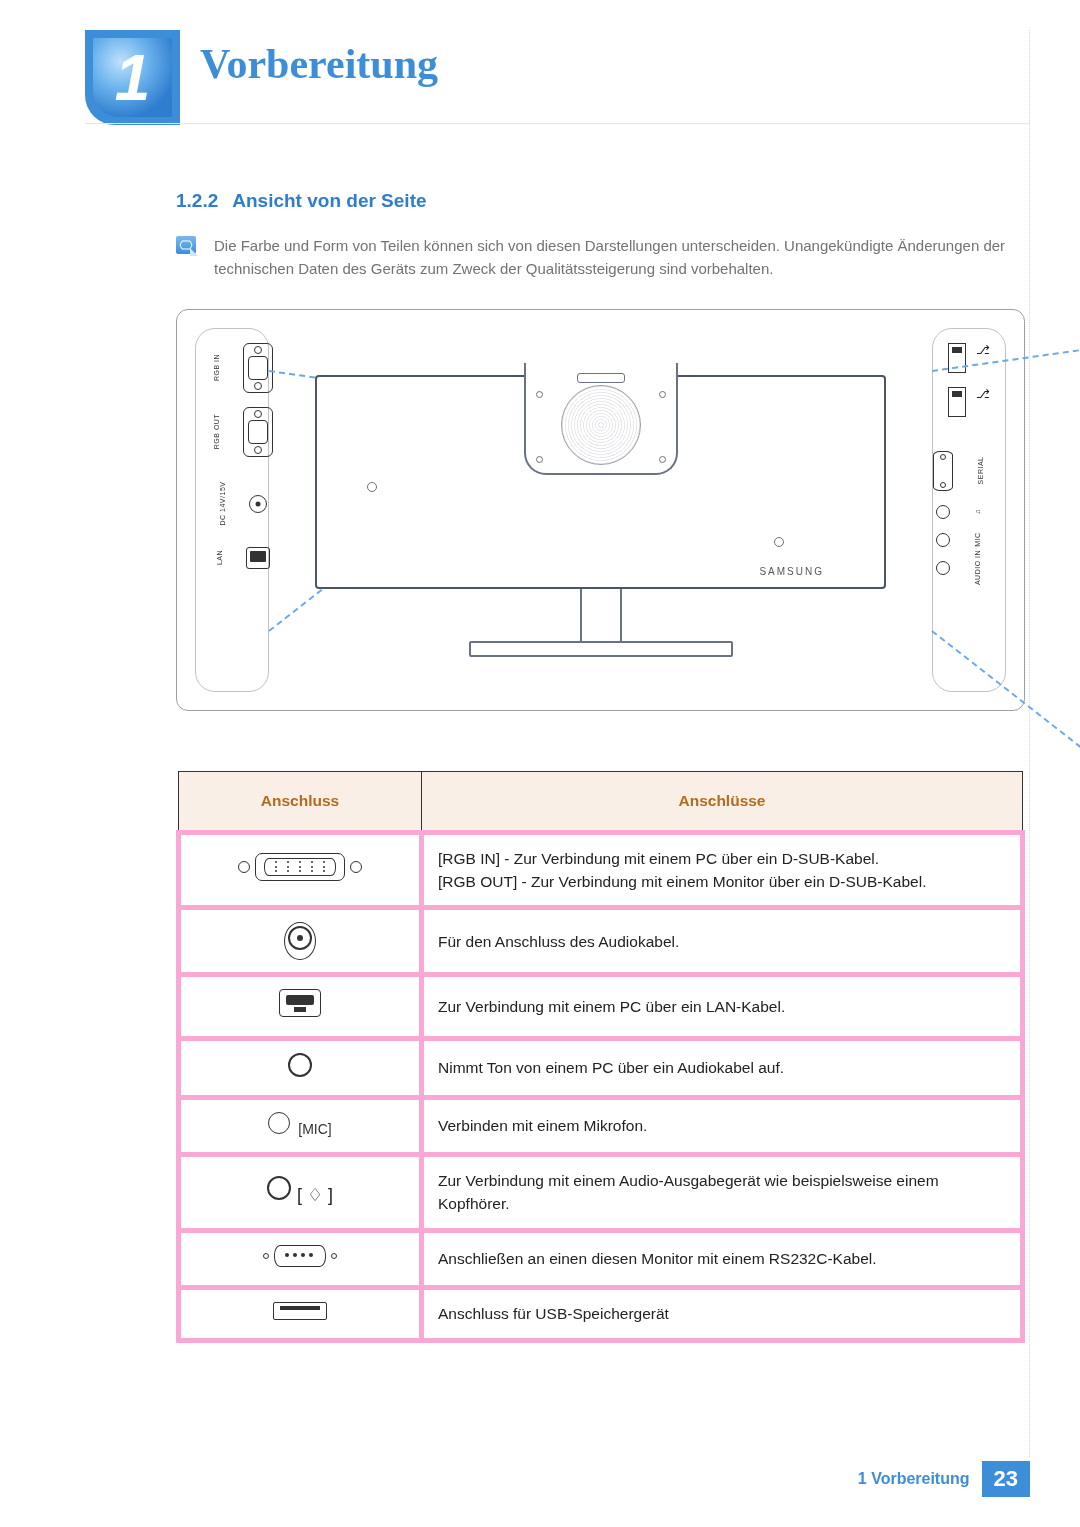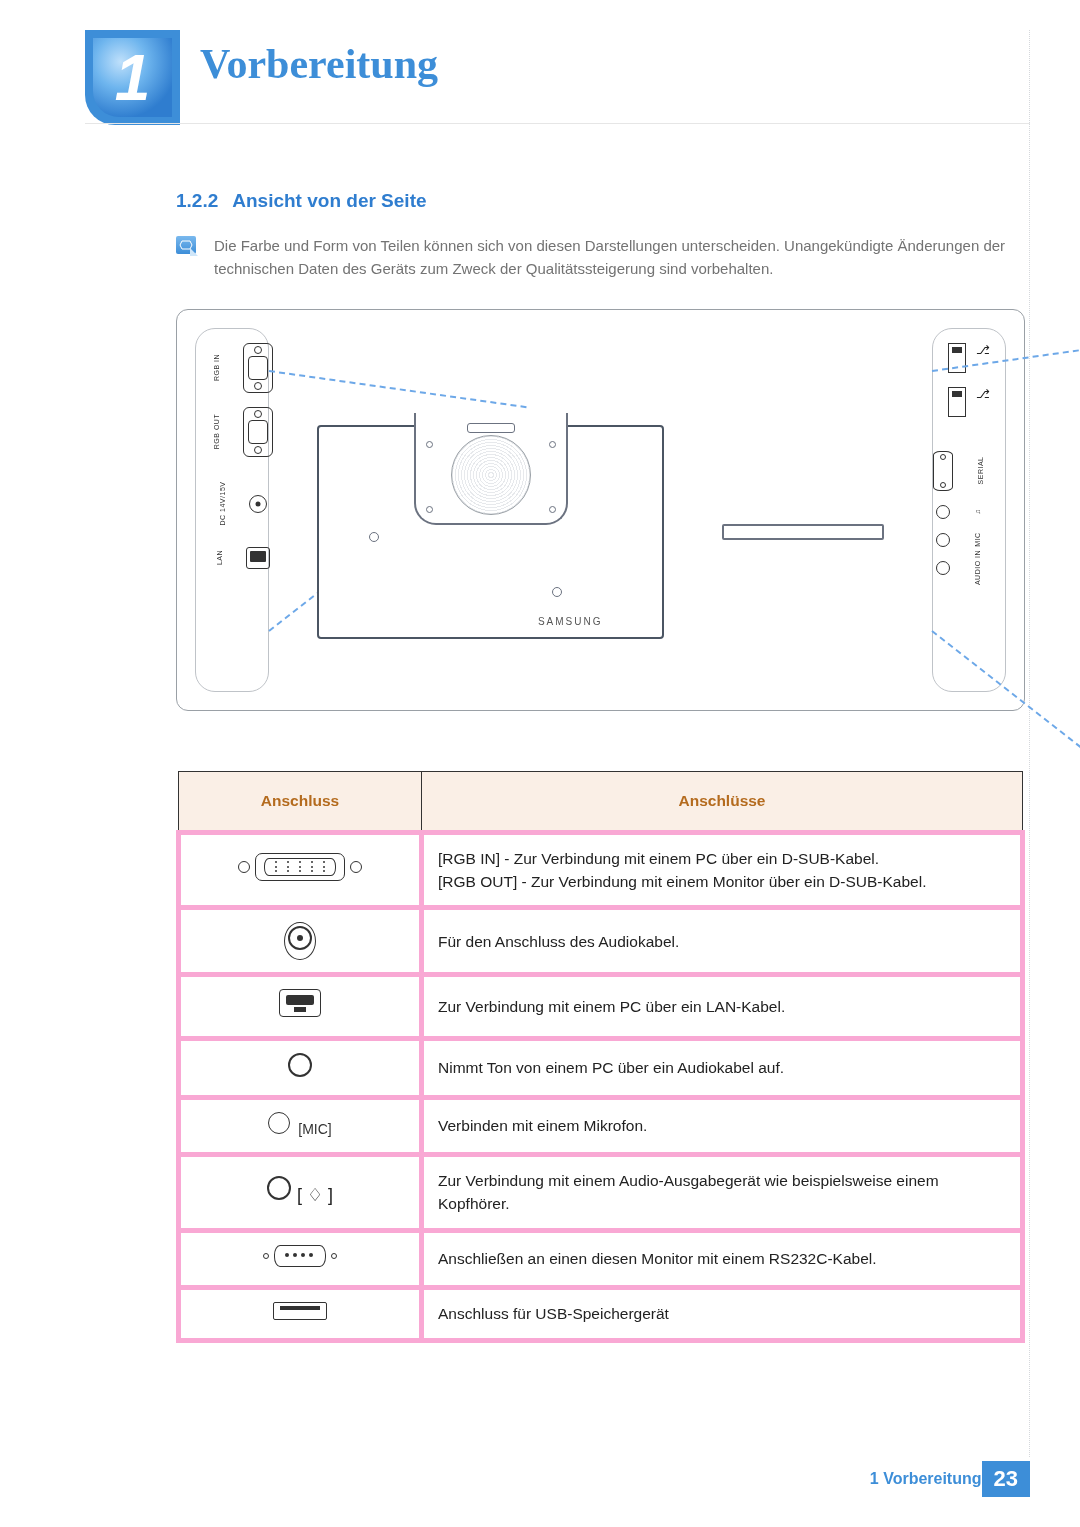--- a/index.html
+++ b/index.html
@@ -54,21 +54,21 @@
     gap:14px;
   }
   .port-panel.left { left:18px; }
   .port-panel.right { right:18px; }
 
   .vlabel { font-size:7px; letter-spacing:0.5px; transform:rotate(-90deg); color:#333; white-space:nowrap; width:50px; text-align:center; }
   .vlabel-wrap { display:flex; align-items:center; gap:2px; flex-direction:row; }
 
   .monitor {
     position:absolute; left:140px; right:140px; top:65px; bottom:20px;
-    display:flex; flex-direction:row; align-items:center;
+    display:flex; flex-direction:column; align-items:center;
   }
   .monitor-frame {
     width:100%; height:210px; border:2px solid #4b5563; border-radius:4px;
     position:relative; background:#fff;
   }
   .monitor-brand { position:absolute; right:60px; bottom:10px; font-size:10px; letter-spacing:2px; color:#555; }
   .monitor-frame .btn-dot { position:absolute; width:8px; height:8px; border-radius:50%; border:1.5px solid #6b7280; }
   .monitor-neck-box {
     position:absolute; left:50%; transform:translateX(-50%); top:-14px;
     width:150px; height:110px; border:2px solid #6b7280; border-top:none;
@@ -144,21 +144,21 @@
   .panel-serial{width:18px;height:38px;border:1.2px solid #333;border-radius:7px/4px;position:relative;}
   .panel-serial .sc{position:absolute;left:50%;transform:translateX(-50%);width:4px;height:4px;border:1px solid #333;border-radius:50%;}
   .panel-serial .sc.t{top:2px;} .panel-serial .sc.b{bottom:2px;}
 
   .panel-ring{width:12px;height:12px;border:1.8px solid #333;border-radius:50%;}
 
   
   .footer {
     position:absolute; left:0; right:50px; bottom:30px; height:36px; display:flex; justify-content:flex-end; align-items:stretch;
   }
-  .footer-label { color:#3d8ed8; font-weight:700; font-size:16px; display:flex; align-items:center; padding:0 0 0 0;text-align:center; }
+  .footer-label { color:#3d8ed8; font-weight:700; font-size:16px; display:flex; align-items:center; padding:0 12px 0 0;text-align:center; }
   .footer-page { background:#3d8ed8; color:#fff; font-weight:700; font-size:22px; display:flex; align-items:center; padding:0 12px; }
   .right-rule { position:absolute; right:50px; top:30px; bottom:70px; width:1px; border-right:1px dotted #d5d8dc; }
 </style>
 </head>
 <body>
 
 <div class="page">
   <div class="right-rule"></div>
 
   <div class="chapter-tab">

